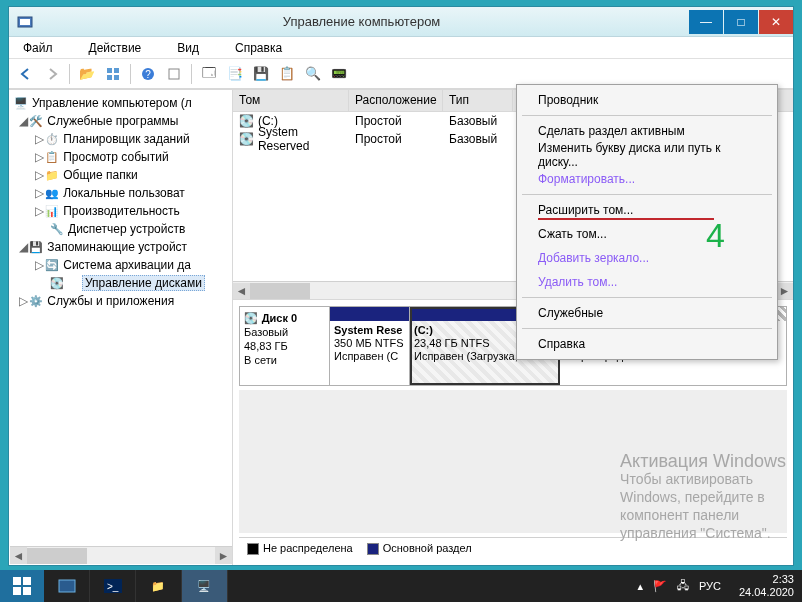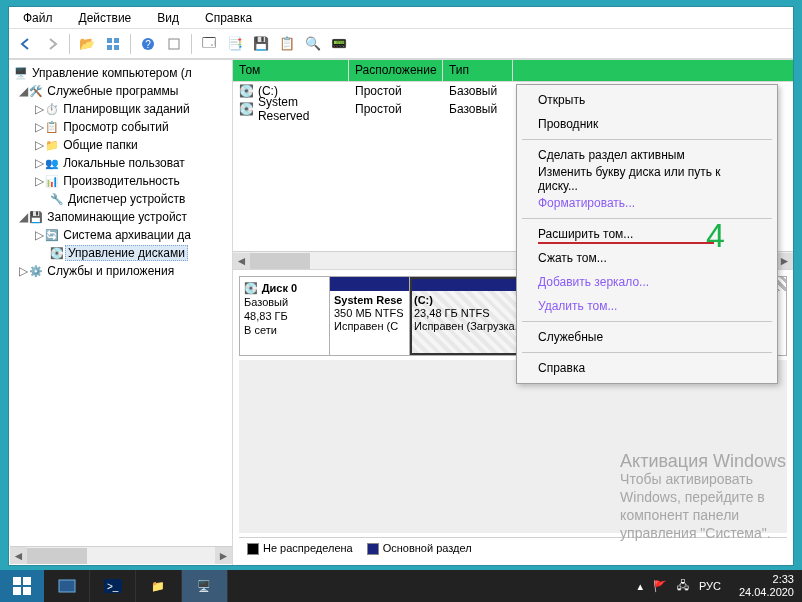--- a/index.html
+++ b/index.html
@@ -28,35 +28,35 @@
     align-items: center;
     border-bottom: 1px solid #bcd6de;
   }
   .titlebar .icon { width: 20px; height: 20px; margin-left: 6px; display:flex;align-items:center;justify-content:center;}
   .titlebar .title { flex:1; text-align:center; color:#333; font-size:13px; }
   .winbtns { display:flex; }
   .winbtn { width:34px; height:24px; display:flex; align-items:center; justify-content:center; margin-left:1px;}
   .winbtn.min { background:#0c74b3; color:#fff; }
   .winbtn.max { background:#0c74b3; color:#fff; }
   .winbtn.close { background:#c94134; color:#fff; }
-  .menubar { height:22px; display:flex; align-items:center; gap:10px; padding:0 6px; border-bottom:1px solid #e0e0e0;}
+  .menubar { height:22px; display:flex; align-items:center; gap:20px; padding:0 6px; border-bottom:1px solid #e0e0e0;}
   .menubar span { padding:2px 8px; }
   .toolbar { height:30px; display:flex; align-items:center; gap:4px; padding:0 6px; border-bottom:1px solid #d8d8d8;}
   .tbtn { width:22px; height:22px; border:1px solid transparent; display:flex; align-items:center; justify-content:center; font-size:13px;}
   .tbsep { width:1px; height:20px; background:#ccc; margin:0 2px;}
   .body { flex:1; display:flex; border-top:1px solid #d8d8d8; min-height:0;}
   .tree { width:224px; border-right:1px solid #d8d8d8; padding:4px 2px; overflow:hidden; white-space:nowrap;}
   .tree-row { display:flex; align-items:center; height:18px; padding-left:2px;}
   .tree-row .tw { display:inline-block; text-align:center; color:#666;}
   .tree-row .ic { width:16px; display:inline-flex; justify-content:center; font-size:11px;}
   .tree-row .lbl { padding-left:3px; }
-  .tree-row.sel .lbl { background:#dbe9f7; border:1px dotted #7aa7d7; padding:0 2px;}
+  .tree-row.sel .lbl { background:#dbe9f7; border:1px dotted #7aa7d7; padding:0 2px;margin-left:17px;}
   .right { flex:1; display:flex; flex-direction:column; min-width:0; position:relative;}
   .volumes { flex:0 0 210px; border-bottom:1px solid #d8d8d8; overflow:hidden; position:relative;}
-  .vhead { display:flex; height:22px; border-bottom:1px solid #d8d8d8; background:#22c55e;}
+  .vhead { display:flex; height:22px; border-bottom:1px solid #d8d8d8; background:#e5e5e5;}
   .vhead .col { border-right:1px solid #d8d8d8; padding:3px 6px; }
   .vrow { display:flex; height:18px; }
   .vrow .col { padding:1px 6px; display:flex; align-items:center; gap:4px;}
   .c1{width:116px;} .c2{width:94px;} .c3{width:70px;}
   .vscroll { position:absolute; bottom:0; left:0; right:0; height:18px; background:#efefef; border-top:1px solid #d0d0d0; display:flex; align-items:center;}
   .vscroll .track { flex:1; background:#efefef; height:16px; position:relative;}
   .vscroll .thumb { position:absolute; left:0; top:0; height:16px; width:60px; background:#cdcdcd;}
   .vscroll .arr{width:17px;height:16px;background:#dedede;display:flex;align-items:center;justify-content:center;color:#666;}
   .diskmap { flex:1; padding:6px; display:flex; flex-direction:column; gap:4px; min-height:0;}
   .diskrow { border:1px solid #b0b0b0; display:flex; height:80px;}
@@ -97,20 +97,34 @@
   .taskbar .tbapp.active{background:#3a5a78;}
   .taskbar .spacer{flex:1;}
   .taskbar .tray{display:flex;align-items:center;gap:10px;padding:0 10px;}
   .taskbar .clock{text-align:right;line-height:13px;padding:0 8px;}
   svg{display:block;}
 </style>
 </head>
 <body>
 
 <div class="window">
+  <div class="titlebar">
+    <span class="icon">
+      <svg width="16" height="16">
+          <rect x="1" y="3" width="14" height="10" fill="#4b7bbd" stroke="#2a4d7d"></rect>
+          <rect x="3" y="5" width="10" height="6" fill="#fff"></rect>
+        </svg>
+    </span>
+    <div class="title">Управление компьютером</div>
+    <div class="winbtns">
+      <div class="winbtn min">—</div>
+      <div class="winbtn max">□</div>
+      <div class="winbtn close">✕</div>
+    </div>
+  </div>
 
   <div class="menubar">
     <span>Файл</span>
     <span>Действие</span>
     <span>Вид</span>
     <span>Справка</span>
   </div>
 
   <div class="toolbar">
     <div class="tbtn">
@@ -294,21 +308,20 @@
   <div class="hscroll-bottom" style="position:absolute;left:1px;bottom:1px;width:222px;">
     <div class="arr">◄</div>
     <div class="track">
         <div class="thumb"></div>
       </div>
     <div class="arr">►</div>
   </div>
 </div>
 
 <div class="ctx-menu">
-  <div class="ctx-item">Открыть</div>
   <div class="ctx-item">Проводник</div>
   <div class="ctx-sep"></div>
   <div class="ctx-item">Сделать раздел активным</div>
   <div class="ctx-item">Изменить букву диска или путь к диску...</div>
   <div class="ctx-item disabled">Форматировать...</div>
   <div class="ctx-sep"></div>
   <div class="ctx-item underline-red">Расширить том...</div>
   <div class="ctx-item">Сжать том...</div>
   <div class="ctx-item disabled">Добавить зеркало...</div>
   <div class="ctx-item disabled">Удалить том...</div>

